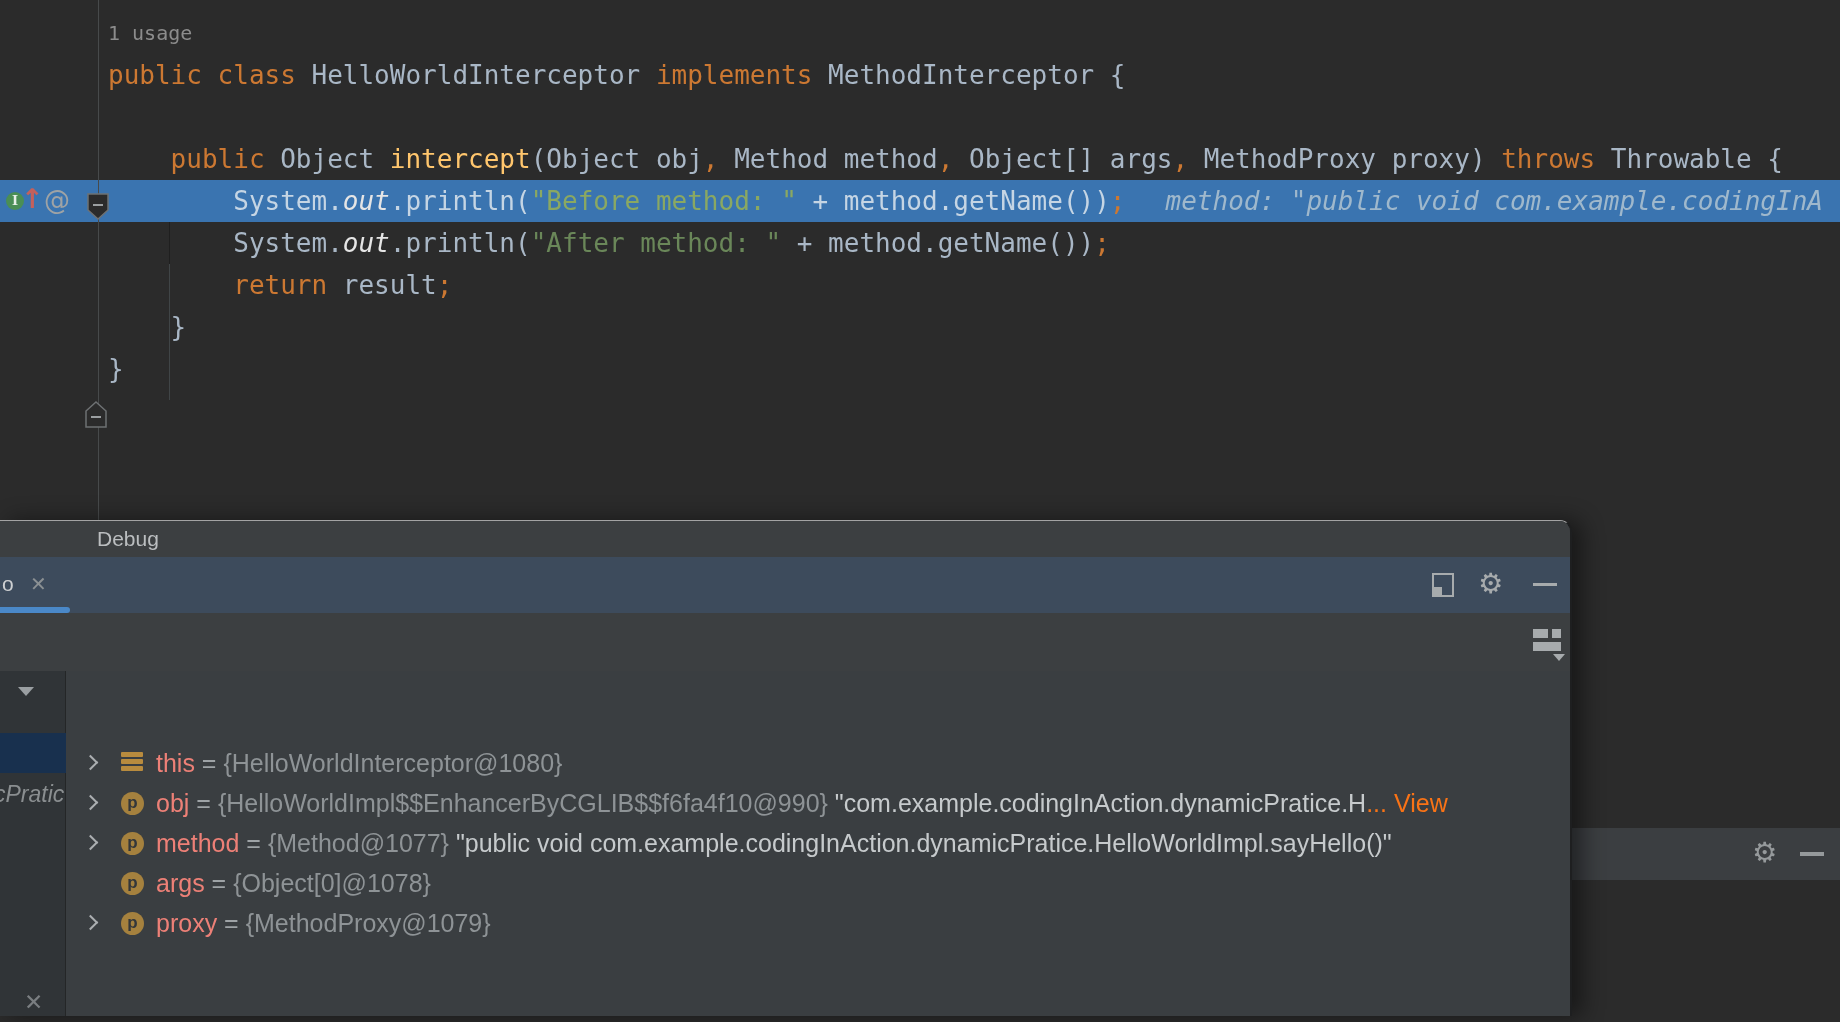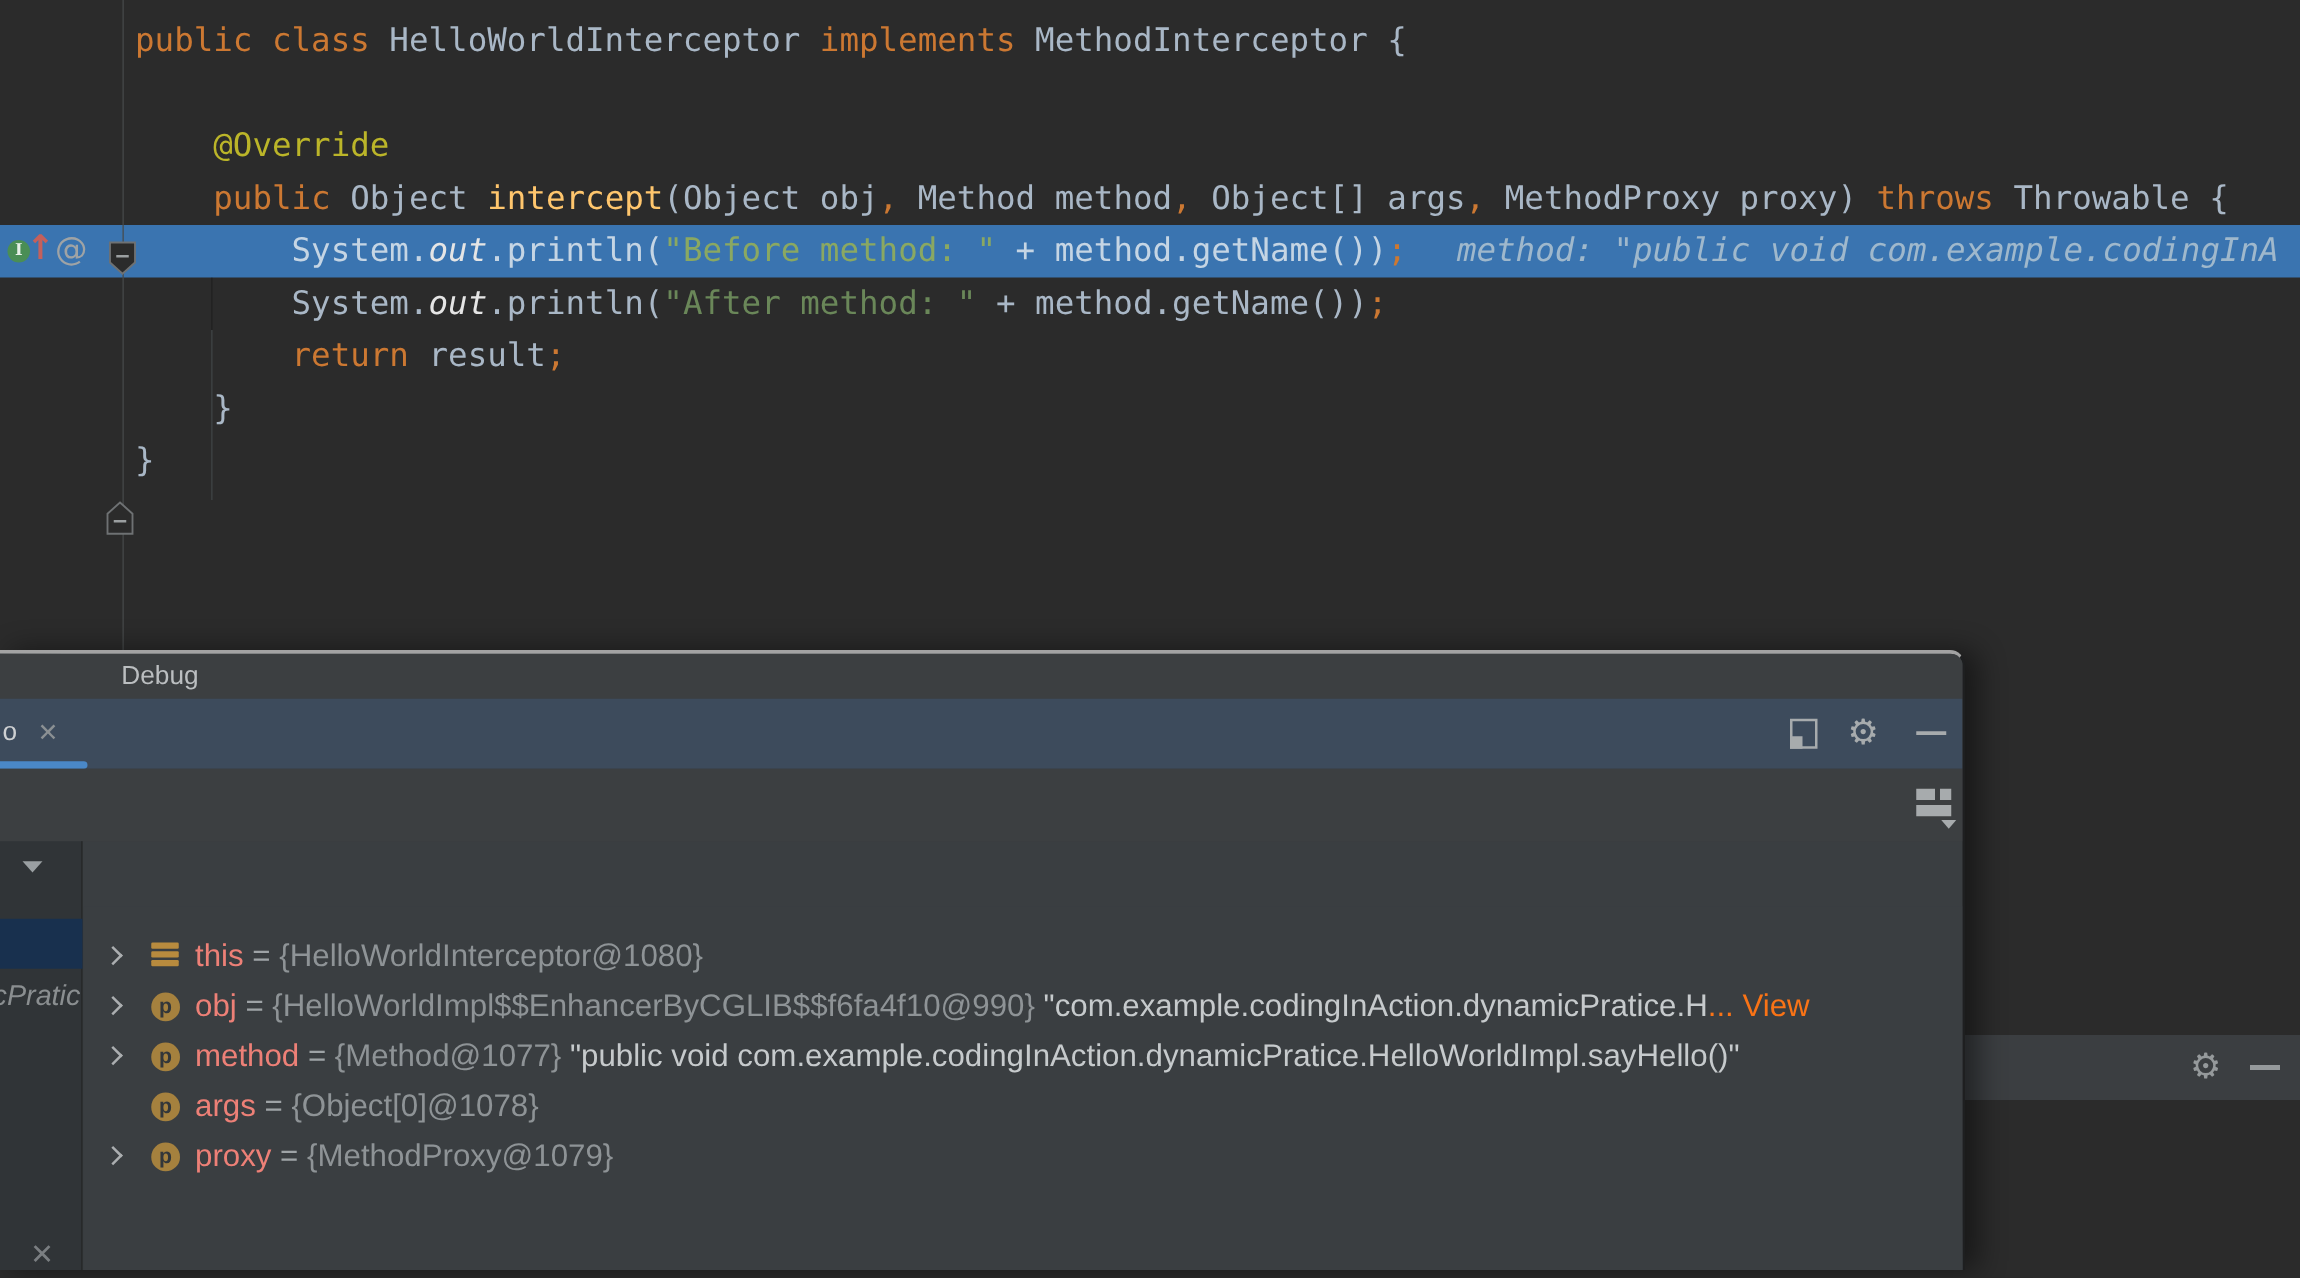--- a/index.html
+++ b/index.html
@@ -35,21 +35,21 @@
                  background:#4A8E55; color:#E8F0E8; font:bold 13px "DejaVu Serif", serif;
                  text-align:center; line-height:18px; }
   .override-arrow { position:absolute; left:21px; top:3px; color:#C4605C; font:bold 27px "DejaVu Sans", sans-serif; }
   .gutter-at { position:absolute; left:44px; top:5px; color:#9FA3A5; font:26px "DejaVu Sans", sans-serif; }
   .fold-marker { position:absolute; z-index:6; }
 
   
   .debug-window { position:absolute; left:0; top:520px; width:1572px; height:496px;
                   background:#3A3E41; border-radius:0 12px 0 0; overflow:hidden;
                   box-shadow:10px 0 22px rgba(0,0,0,.45); z-index:10;
-                  border-right:2px solid #1E1F20; border-top:3px solid #a3a3a3; }
+                  border-right:2px solid #1E1F20; border-top:1px solid #a3a3a3; }
   .dw-titlebar { position:absolute; left:0; top:0; width:100%; height:36px; background:#3C3F41; }
   .dw-title { position:absolute; left:97px; top:6px; font-size:21px; color:#BBBEC0; }
 
   .dw-tabstrip { position:absolute; left:0; top:36px; width:100%; height:56px; background:#3D4B5C; }
   .dw-tab { position:absolute; left:0; top:0; height:56px; }
   .dw-tab-label { position:absolute; left:2px; top:15px; font-size:21px; color:#CED0D2; }
   .dw-tab-close { position:absolute; left:30px; top:15px; font-family:"DejaVu Sans", sans-serif;
                   font-size:20px; color:#8B9093; }
   .dw-tab-underline { position:absolute; left:0; bottom:0; width:70px; height:6px;
                       background:#4A88C8; border-radius:0 3px 3px 0; }
@@ -110,23 +110,23 @@
   .right-band .gear { position:absolute; left:180px; top:8px; font-family:"DejaVu Sans", sans-serif; font-size:28px; color:#95999B; }
   .right-band .minus { position:absolute; left:228px; top:24px; width:24px; height:4px; background:#95999B; }
 </style>
 </head>
 <body>
 
 <div class="screen">
 
   <div class="editor">
     <div class="code-lines">
+        <div class="cl hintline"><span class="c-h">1 usage</span></div>
         <div class="cl"><span class="c-k">public class</span><span class="c-t"> HelloWorldInterceptor </span><span class="c-k">implements</span><span class="c-t"> MethodInterceptor {</span></div>
         <div class="cl"></div>
-        <div class="cl"><span class="c-a">    @Override</span></div>
         <div class="cl"><span class="c-k">    public</span><span class="c-t"> Object </span><span class="c-m">intercept</span><span class="c-t">(Object obj</span><span class="c-p">,</span><span class="c-t"> Method method</span><span class="c-p">,</span><span class="c-t"> Object[] args</span><span class="c-p">,</span><span class="c-t"> MethodProxy proxy) </span><span class="c-k">throws</span><span class="c-t"> Throwable {</span></div>
         <div class="cl exec"><span class="c-t">        System.</span><span class="c-f">out</span><span class="c-t">.println(</span><span class="c-s">"Before method: "</span><span class="c-t"> + method.getName())</span><span class="c-p">;</span><span class="dbg-hint">method: "public void com.example.codingInA</span></div>
         <div class="cl"><span class="c-t">        System.</span><span class="c-f">out</span><span class="c-t">.println(</span><span class="c-s">"After method: "</span><span class="c-t"> + method.getName())</span><span class="c-p">;</span></div>
         <div class="cl"><span class="c-k">        return</span><span class="c-t"> result</span><span class="c-p">;</span></div>
         <div class="cl"><span class="c-t">    }</span></div>
         <div class="cl"><span class="c-t">}</span></div>
       </div>
     <div class="gutter-vline"></div>
     <div class="indent-guide-a"></div>
     <div class="indent-guide-b"></div>

